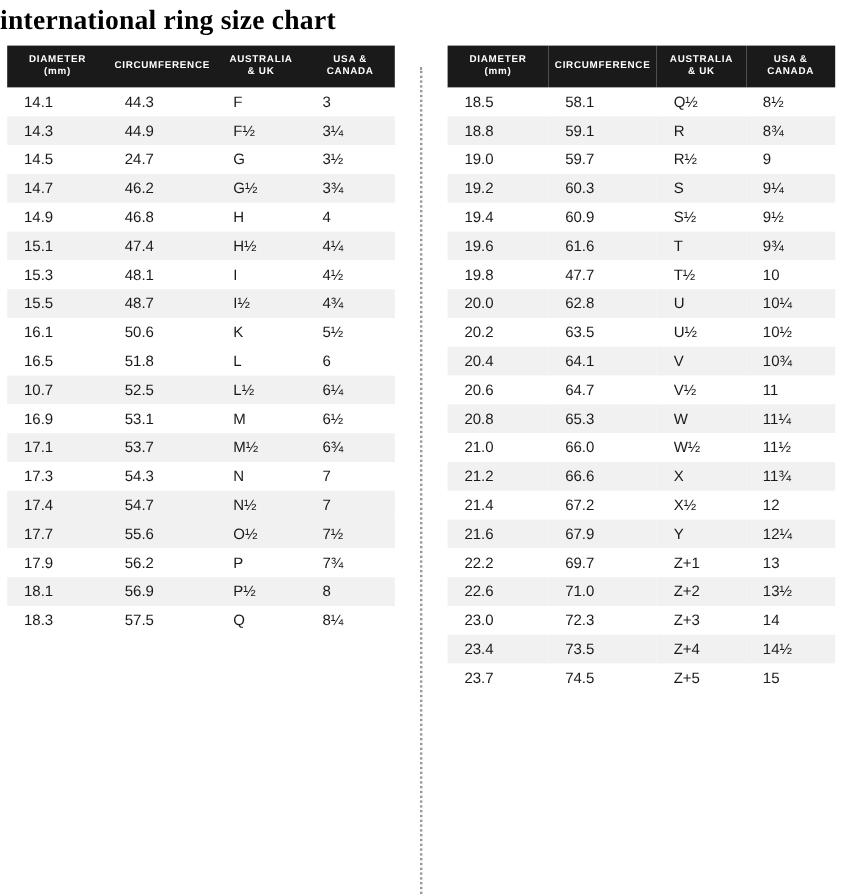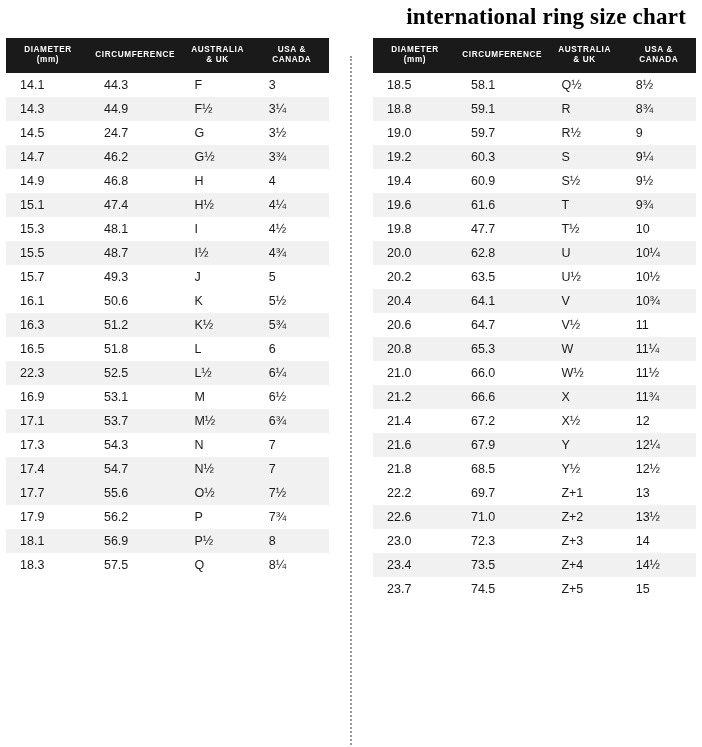--- a/index.html
+++ b/index.html
@@ -14,26 +14,26 @@
     color: #111111;
     overflow: hidden;
   }
   .page {
     position: relative;
     width: 702px;
     height: 747px;
     box-sizing: border-box;
   }
   .title {
-    text-align: right;
+    text-align: left;
     font-family: "Liberation Serif", serif;
     font-weight: bold;
     font-size: 23px;
     letter-spacing: 0.2px;
-    margin: 4px 16px 8px 0;
+    margin: 4px 4px 8px 0;
     color: #000000;
   }
   .tables {
     display: flex;
     flex-direction: row;
     align-items: flex-start;
     justify-content: space-between;
     padding: 0 6px;
     box-sizing: border-box;
     width: 702px;
@@ -169,45 +169,33 @@
               <td>I</td>
               <td>4½</td>
             </tr>
             <tr class="even">
               <td>15.5</td>
               <td>48.7</td>
               <td>I½</td>
               <td>4¾</td>
             </tr>
             <tr class="odd">
-              <td>15.7</td>
-              <td>49.3</td>
-              <td>J</td>
-              <td>5</td>
-            </tr>
-            <tr class="odd">
               <td>16.1</td>
               <td>50.6</td>
               <td>K</td>
               <td>5½</td>
             </tr>
-            <tr class="even">
-              <td>16.3</td>
-              <td>51.2</td>
-              <td>K½</td>
-              <td>5¾</td>
-            </tr>
             <tr class="odd">
               <td>16.5</td>
               <td>51.8</td>
               <td>L</td>
               <td>6</td>
             </tr>
             <tr class="even">
-              <td>22.3</td>
+              <td>10.7</td>
               <td>52.5</td>
               <td>L½</td>
               <td>6¼</td>
             </tr>
             <tr class="odd">
               <td>16.9</td>
               <td>53.1</td>
               <td>M</td>
               <td>6½</td>
             </tr>
@@ -379,26 +367,20 @@
               <td>X½</td>
               <td>12</td>
             </tr>
             <tr class="even">
               <td>21.6</td>
               <td>67.9</td>
               <td>Y</td>
               <td>12¼</td>
             </tr>
             <tr class="odd">
-              <td>21.8</td>
-              <td>68.5</td>
-              <td>Y½</td>
-              <td>12½</td>
-            </tr>
-            <tr class="odd">
               <td>22.2</td>
               <td>69.7</td>
               <td>Z+1</td>
               <td>13</td>
             </tr>
             <tr class="even">
               <td>22.6</td>
               <td>71.0</td>
               <td>Z+2</td>
               <td>13½</td>

